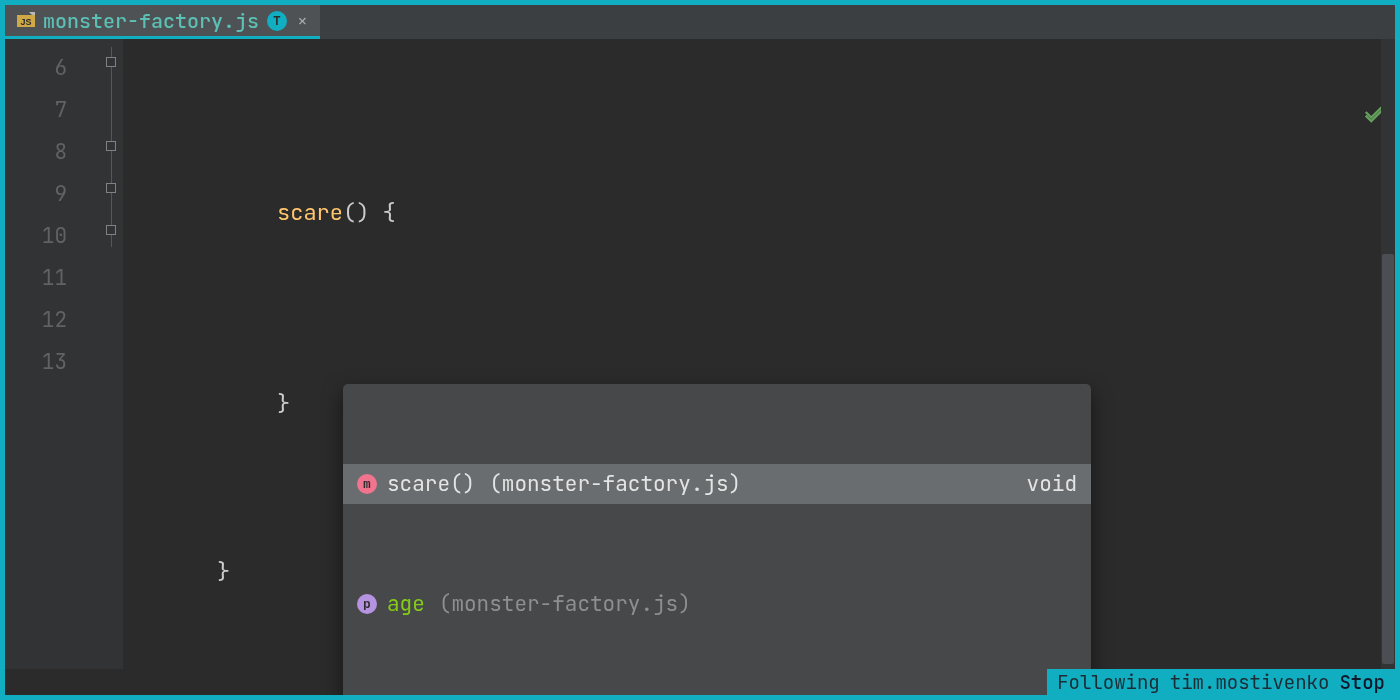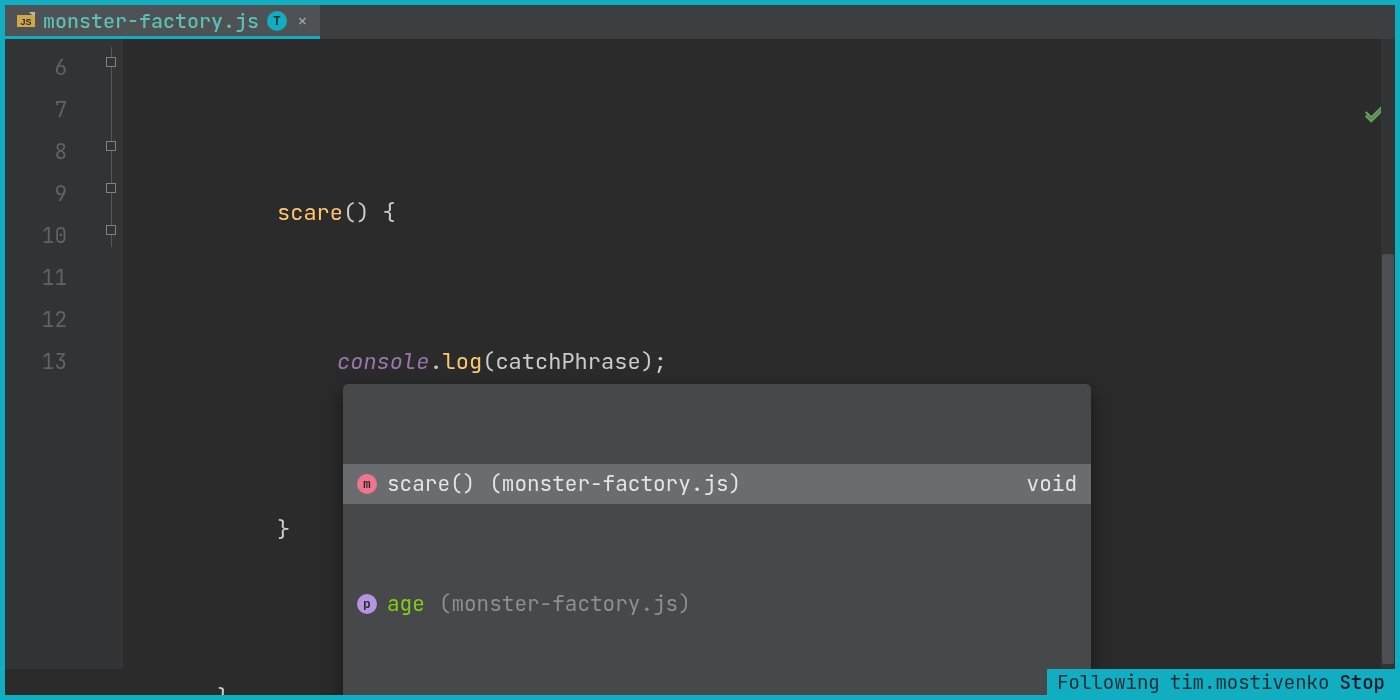--- a/index.html
+++ b/index.html
@@ -231,23 +231,20 @@
     <div class="fold-diamond" style="top:144px;"></div>
     <div class="fold-diamond" style="top:186px;"></div>
   </div>
 
   <div class="code">
     
     <div class="code-line">
       <span style="padding-left:120px;margin-top:37px;"><span class="fn">scare</span><span class="punct">() {</span></span>
     </div>
     
-    <div class="code-line">
-      <span style="padding-left:180px;"><span class="ident-italic">console</span><span class="punct">.</span><span class="fn">log</span><span class="punct">(</span><span class="punct">catchPhrase</span><span class="punct">);</span></span>
-    </div>
     
     <div class="code-line">
       <span style="padding-left:120px;" class="punct">}</span>
     </div>
     
     <div class="code-line">
       <span style="padding-left:60px;" class="punct">}</span>
     </div>
     
     

